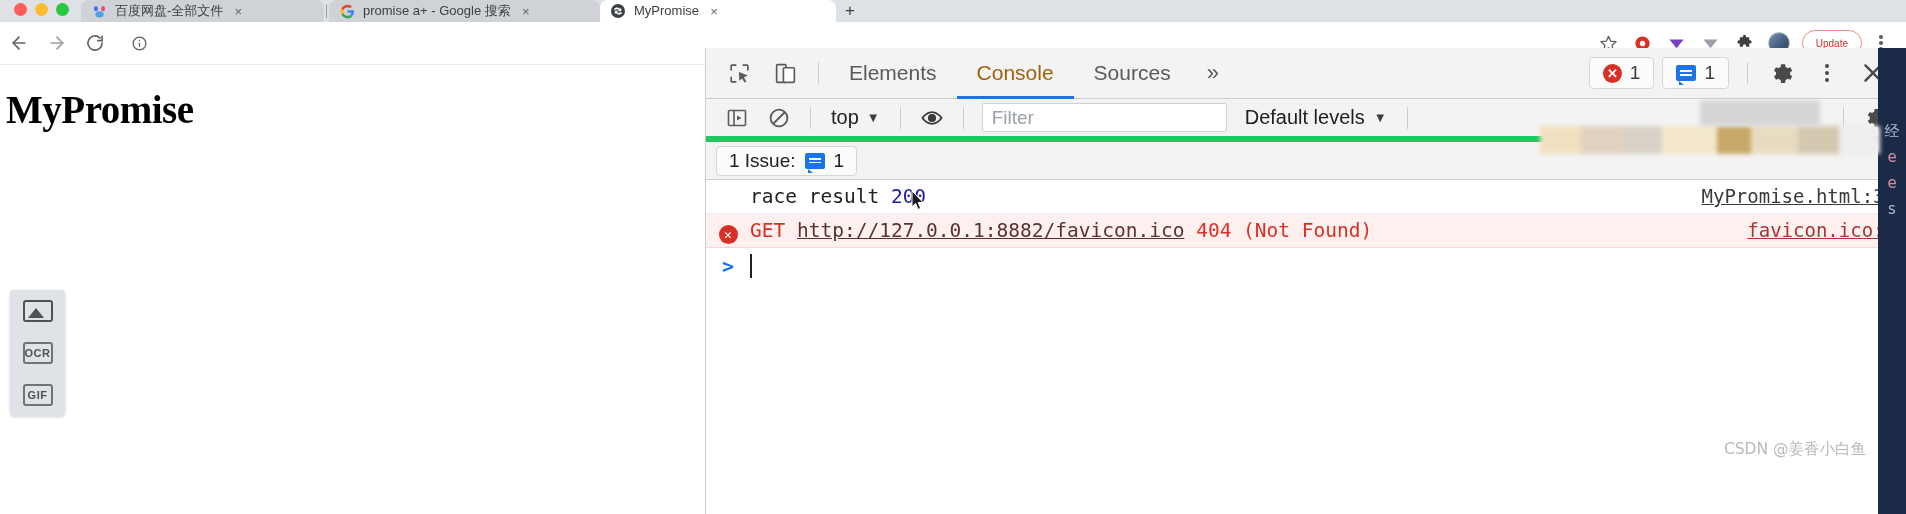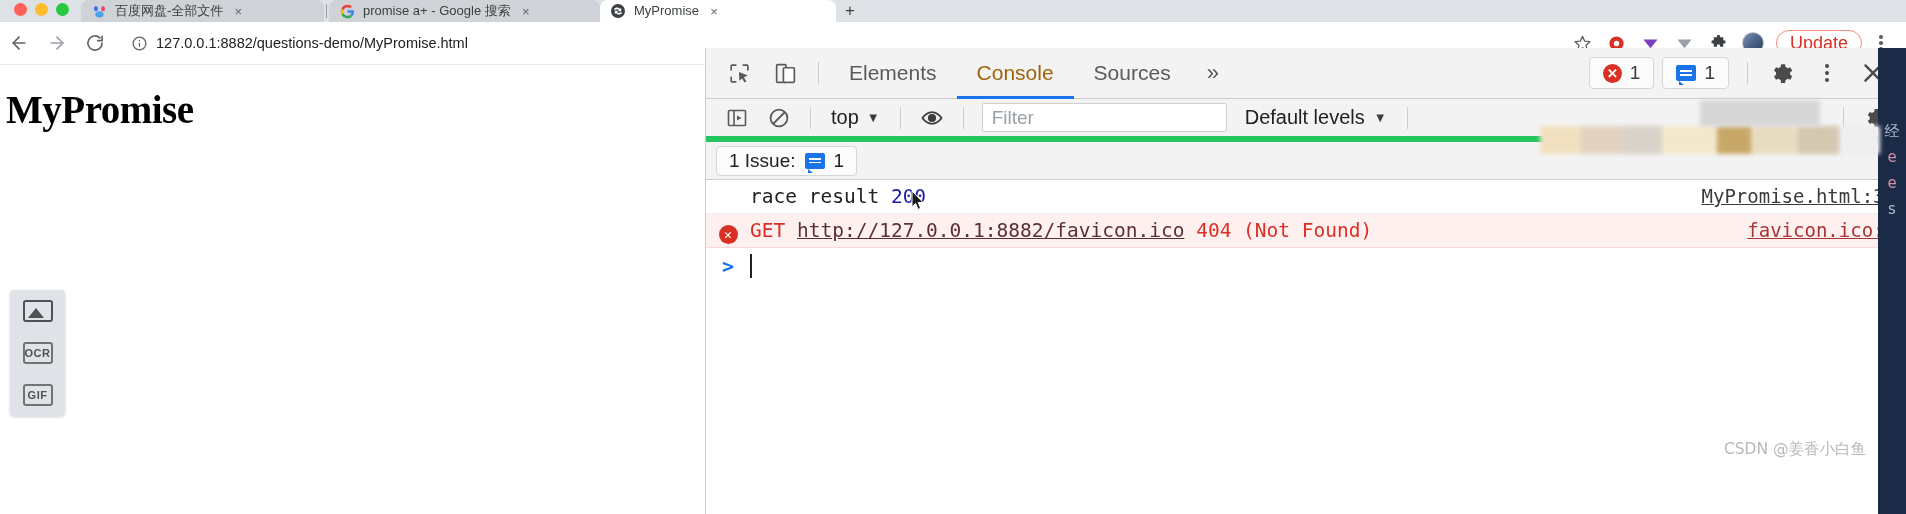--- a/index.html
+++ b/index.html
@@ -81,21 +81,21 @@
     font-family: "Liberation Sans", sans-serif;
   }
   .toolbar-icons { display: flex; align-items: center; gap: 4px; padding-right: 10px; }
   .ticon {
     width: 30px; height: 30px; display: flex;
     align-items: center; justify-content: center; color: #5f6368;
   }
   .update-pill {
     height: 26px; display: flex; align-items: center; padding: 0 13px;
     border: 1px solid #f28b82; border-radius: 13px;
-    color: #d93025; font-size: 18px; white-space: nowrap;
+    color: #d93025; font-size: 10px; white-space: nowrap;
     margin-left: 4px;
   }
   .avatar-circ {
     width: 22px; height: 22px; border-radius: 50%;
     background: linear-gradient(135deg,#7b93b8 0%, #4a6285 50%, #2e3f57 100%);
     border: 1px solid #bdc1c6;
   }
   .kebab {
     display: flex; flex-direction: column; gap: 2.5px;
     align-items: center; justify-content: center;
@@ -383,21 +383,20 @@
     </div>
 
     <div class="omnibox">
       <span class="omni-info">
         <svg width="17" height="17" viewBox="0 0 24 24" fill="none" stroke="#5f6368" stroke-width="1.8">
           <circle cx="12" cy="12" r="9"></circle>
             <line x1="12" y1="11" x2="12" y2="16.5"></line>
             <circle cx="12" cy="7.8" r="1" fill="#5f6368" stroke="none"></circle>
         </svg>
       </span>
-      <span class="omni-url" title="127.0.0.1:8882/questions-demo/MyPromise.html">127.0.0.1:8882/questions-demo/MyPromise.html</span>
     </div>
 
     <div class="toolbar-icons">
       <div class="ticon">
         <svg width="19" height="19" viewBox="0 0 24 24" fill="none" stroke="#5f6368" stroke-width="1.7" stroke-linejoin="round">
           <polygon points="12 3 14.8 9.1 21.5 9.8 16.5 14.3 17.9 21 12 17.6 6.1 21 7.5 14.3 2.5 9.8 9.2 9.1"></polygon>
         </svg>
       </div>
       <div class="ticon">
         <svg width="19" height="19" viewBox="0 0 24 24">

